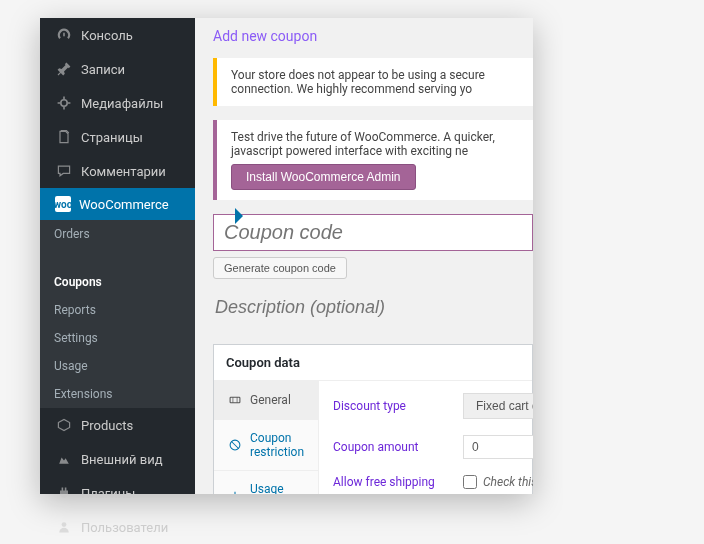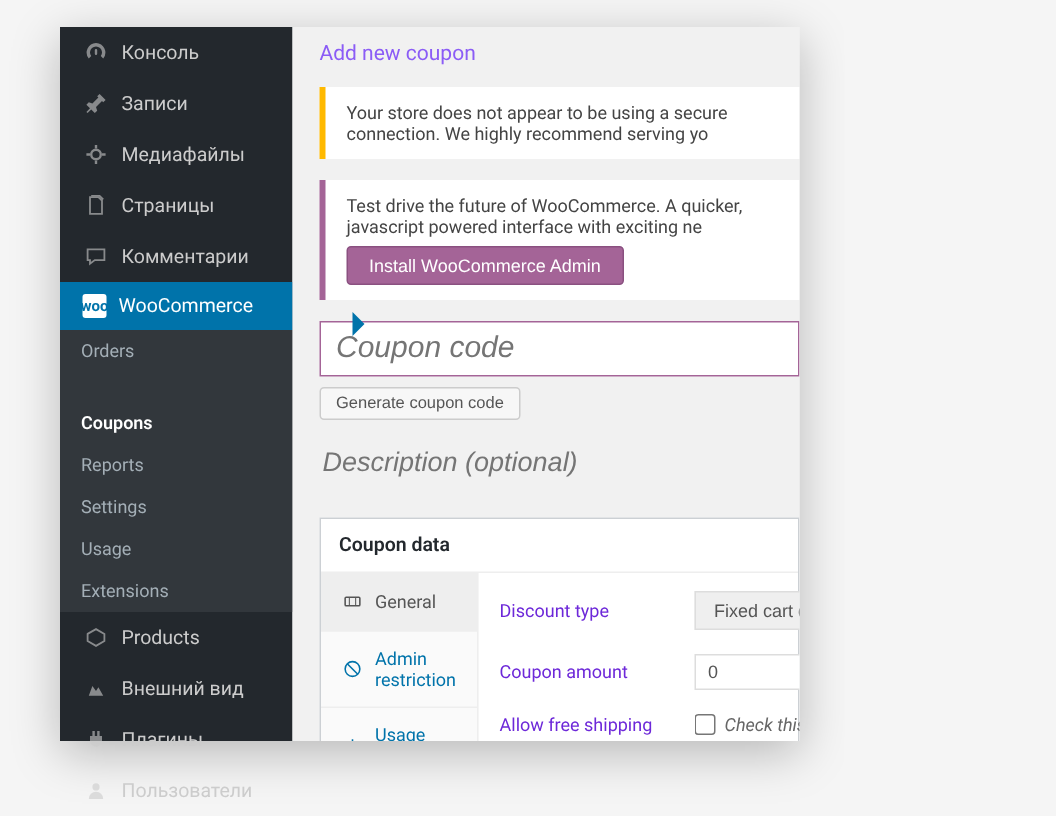--- a/index.html
+++ b/index.html
@@ -163,21 +163,21 @@
                 </span>
             <span>General</span>
           </div>
           <div class="tab">
             <span class="tab-icon">
                   <svg viewBox="0 0 20 20">
                     <circle cx="10" cy="10" r="7" fill="none" stroke="currentColor" stroke-width="1.5"></circle>
                     <path d="M5 5l10 10" stroke="currentColor" stroke-width="1.5"></path>
                   </svg>
                 </span>
-            <span>Admin restriction</span>
+            <span>Coupon restriction</span>
           </div>
           <div class="tab">
             <span class="tab-icon">
                   <svg viewBox="0 0 20 20">
                     <path d="M10 4v12M4 10h12" stroke="currentColor" stroke-width="1.5"></path>
                   </svg>
                 </span>
             <span>Usage limits</span>
           </div>
         </div>

